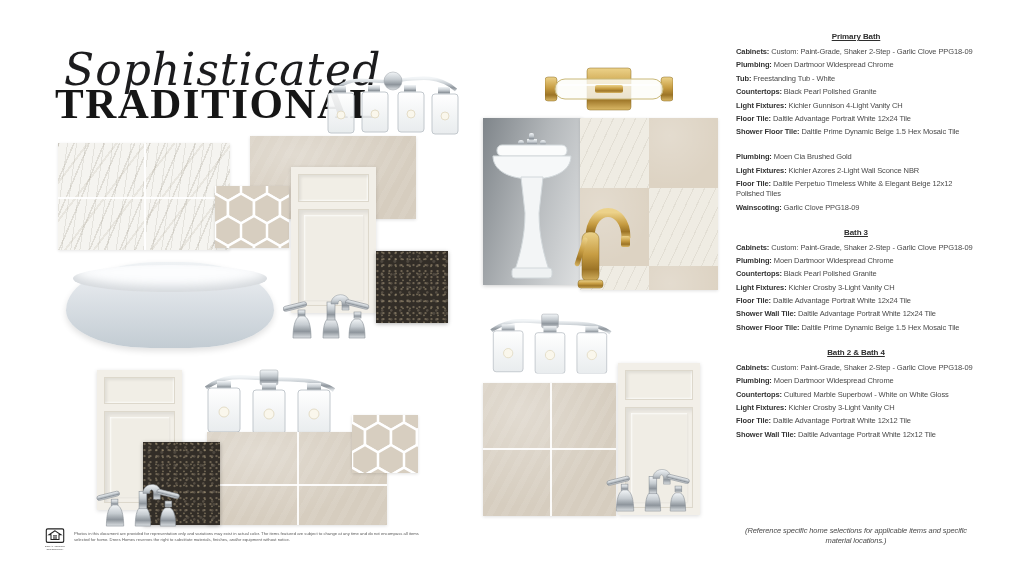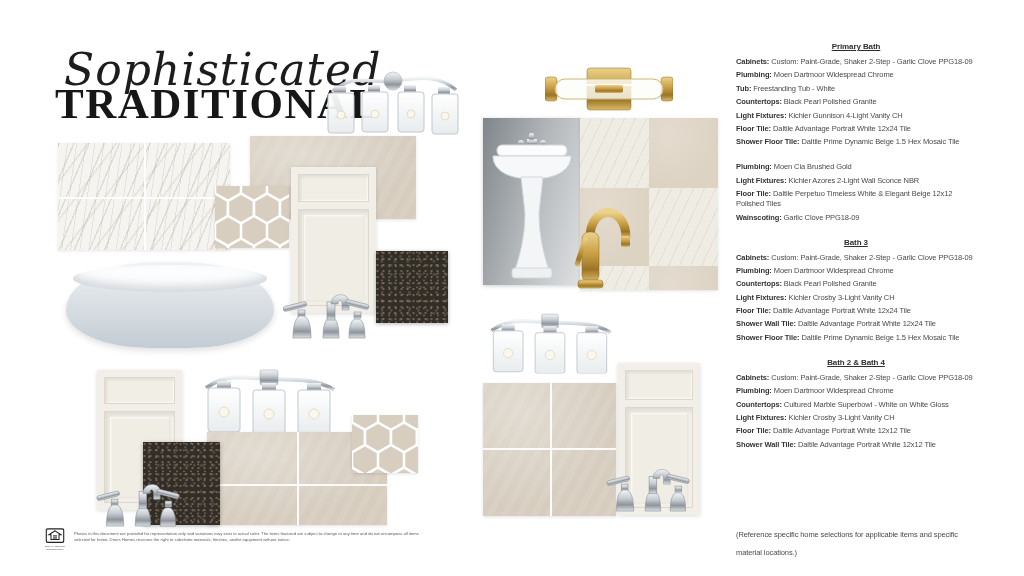--- a/index.html
+++ b/index.html
@@ -57,30 +57,30 @@
   .chk-w{background-color:#efece3;background-image:
        repeating-linear-gradient(115deg, rgba(170,162,145,.18) 0 1px, transparent 1px 10px);}
   .chk-b{background-color:#ddd3c3;background-image:
        radial-gradient(120% 120% at 30% 25%, rgba(255,255,255,.2), transparent 60%);}
 
   
   .photo-gray{background:linear-gradient(105deg,#7f858a 0%,#b3b7ba 48%,#dfe1e2 100%);
        box-shadow:0 1px 4px rgba(0,0,0,.2);}
 
   
-  #selections-panel{left:736px;top:42px;width:240px;font-size:7.5px;letter-spacing:-0.1px;
+  #selections-panel{left:736px;top:32px;width:240px;font-size:7.5px;letter-spacing:-0.1px;
        color:#4a4a4a;line-height:10px;}
   .sec{margin-bottom:1px;}
   .sec + .sec{margin-top:15px;}
   .sec-h{font-weight:bold;text-decoration:underline;text-align:center;font-size:8px;
        color:#2e2e2e;margin-bottom:5px;}
   .sec-row{margin-bottom:3.4px;}
   .lbl{font-weight:bold;color:#333;}
-  #selections-footnote{left:736px;top:526px;width:240px;font-size:7.5px;
-       line-height:18px;color:#4a4a4a;letter-spacing:-0.1px;}
+  #selections-footnote{left:736px;top:526px;width:240px;font-style:italic;font-size:7.5px;
+       line-height:10px;color:#4a4a4a;letter-spacing:-0.1px;text-align:center;}
 
   
   #disclaimer{left:74px;top:531px;width:349px;font-size:4.2px;line-height:6px;color:#5a5a5a;}
   #eho{left:44px;top:528px;width:22px;height:16px;}
   #eho-label{left:42px;top:545px;width:26px;font-size:2.4px;text-align:center;color:#444;}
 
   svg{display:block;}
 </style>
 </head>
 <body>

